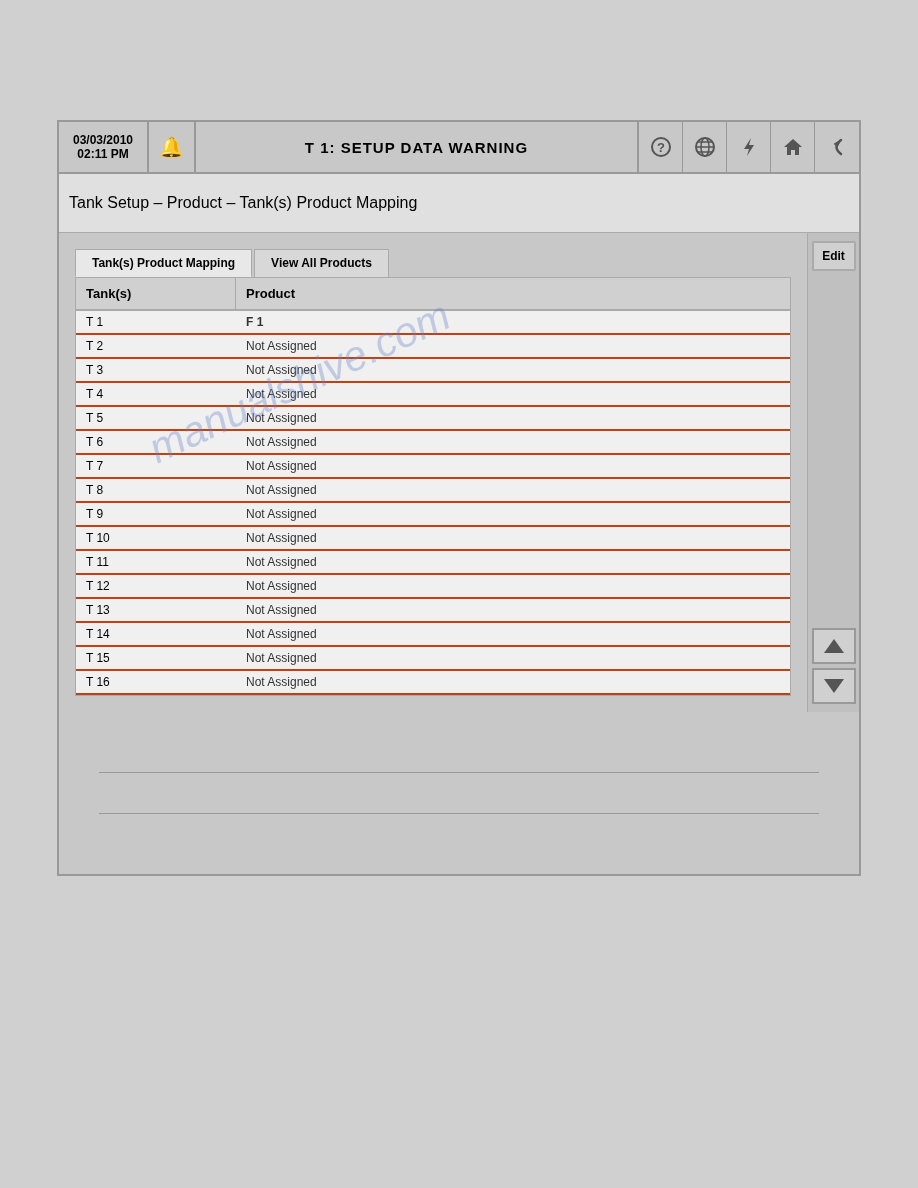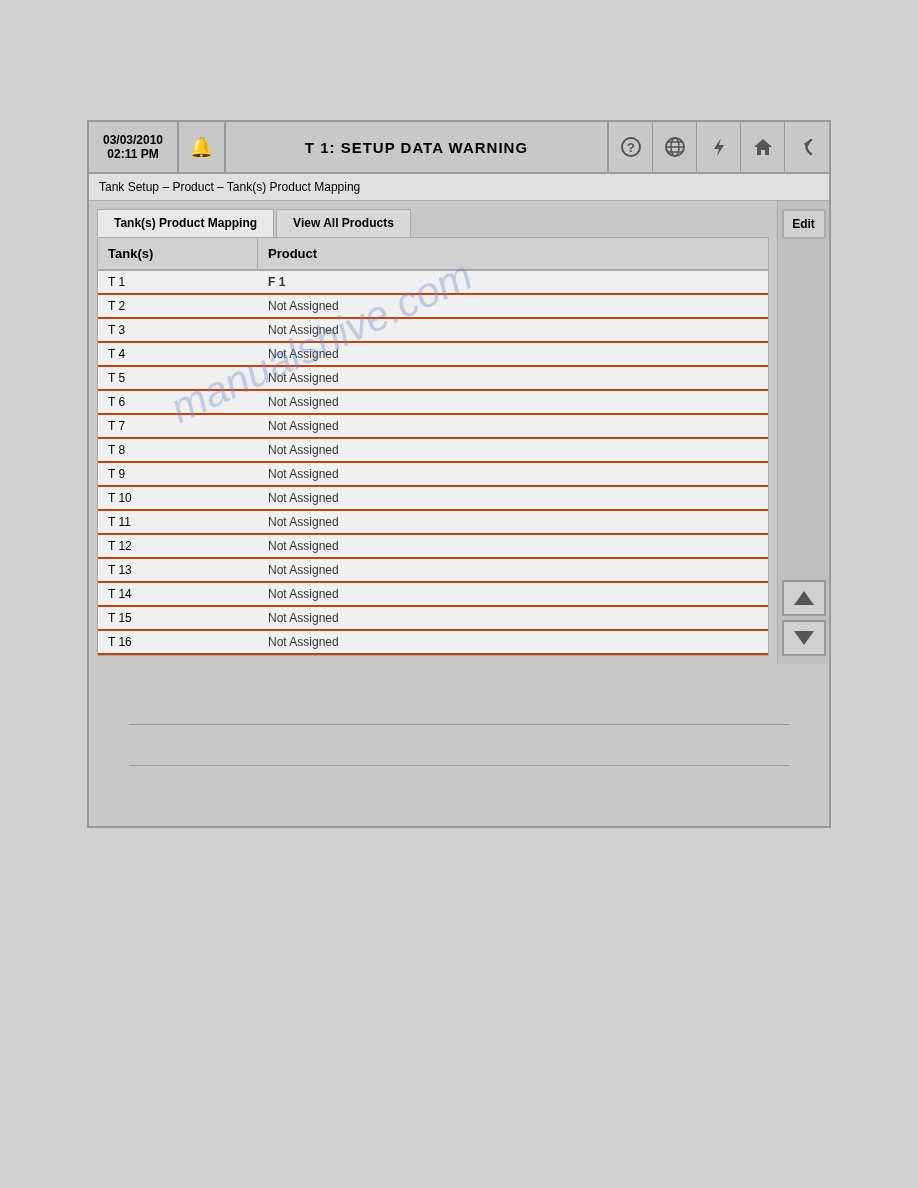--- a/index.html
+++ b/index.html
@@ -9,21 +9,21 @@
       font-size: 13px;
       width: 918px;
       min-height: 1188px;
       display: flex;
       justify-content: center;
       align-items: flex-start;
       padding-top: 120px;
     }
 
     .main-container {
-      width: 744px;
+      width: 804px;
       background: #c8c8c8;
       border: 2px solid #999;
     }
 
     
     .header-bar {
       display: flex;
       align-items: stretch;
       background: #c8c8c8;
       border-bottom: 2px solid #999;
@@ -77,35 +77,35 @@
       border-right: 1px solid #999;
       font-size: 18px;
       cursor: pointer;
       background: #c8c8c8;
     }
     .header-icon-btn:last-child { border-right: none; }
 
     
     .breadcrumb {
       background: #e0e0e0;
-      padding: 6px 10px;
-      font-size: 12px;
+      padding: 20px 10px;
+      font-size: 16px;
       border-bottom: 1px solid #aaa;
     }
 
     
     .content-wrapper {
       display: flex;
       background: #c8c8c8;
     }
 
     
     .main-content {
       flex: 1;
-      padding: 8px;
+      padding: 16px;
     }
 
     
     .tabs {
       display: flex;
       margin-bottom: 0;
     }
 
     .tab {
       padding: 6px 16px;

